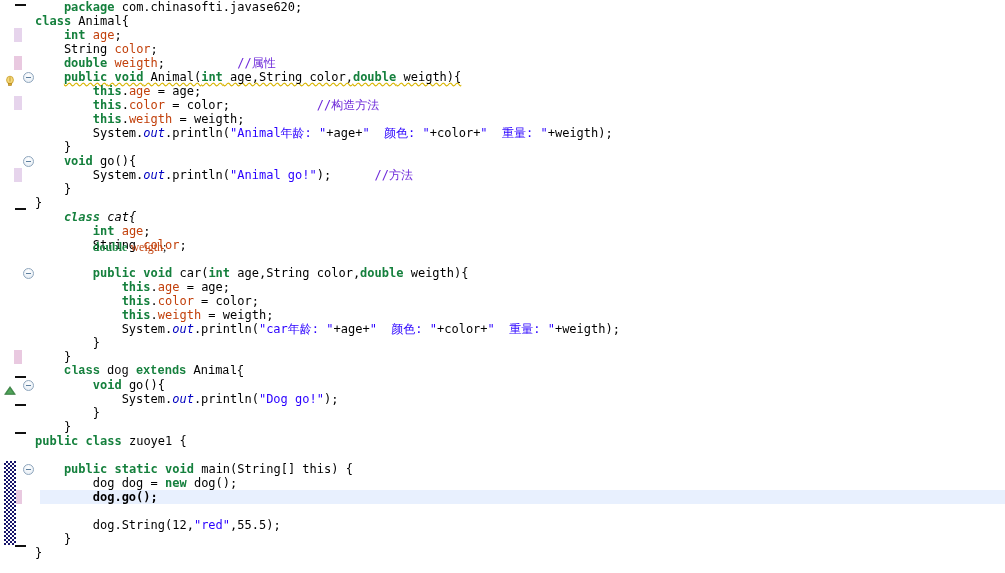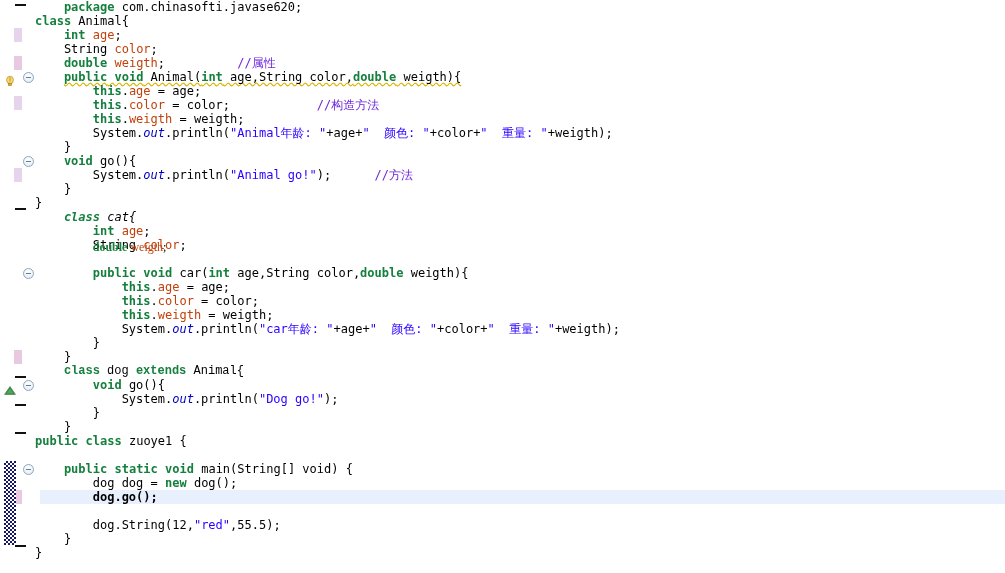--- a/index.html
+++ b/index.html
@@ -214,21 +214,21 @@
       <div class="ln" style="top: 322px; left: 121.64px;"><span class="plain">System.</span><span class="stat">out</span><span class="plain">.println(</span><span class="str">"car年龄: "</span><span class="plain">+age+</span><span class="str">"  颜色: "</span><span class="plain">+color+</span><span class="str">"  重量: "</span><span class="plain">+weigth);</span></div>
       <div class="ln" style="top: 336px; left: 92.76px;"><span class="plain">}</span></div>
       <div class="ln" style="top: 350px; left: 63.88px;"><span class="plain">}</span></div>
       <div class="ln" style="top: 364px; left: 63.88px; font-family: Liberation Mono, monospace;"><span class="kw">class</span><span class="plain"> dog </span><span class="kw">extends</span><span class="plain"> Animal{</span></div>
       <div class="ln" style="top: 378px; left: 92.76px;"><span class="kw">void</span><span class="plain"> go(){</span></div>
       <div class="ln" style="top: 392px; left: 121.64px;"><span class="plain">System.</span><span class="stat">out</span><span class="plain">.println(</span><span class="str">"Dog go!"</span><span class="plain">);</span></div>
       <div class="ln" style="top: 406px; left: 92.76px;"><span class="plain">}</span></div>
       <div class="ln" style="top: 420px; left: 63.88px;"><span class="plain">}</span></div>
       <div class="ln" style="top: 434px; left: 35px;"><span class="kw">public</span><span class="plain"> </span><span class="kw">class</span><span class="plain"> zuoye1 {</span></div>
       <div class="ln" style="top: 448px; left: 35px;"></div>
-      <div class="ln" style="top: 462px; left: 63.88px;"><span class="kw">public</span><span class="plain"> </span><span class="kw">static</span><span class="plain"> </span><span class="kw">void</span><span class="plain"> main(String[] void) {</span></div>
+      <div class="ln" style="top: 462px; left: 63.88px;"><span class="kw">public</span><span class="plain"> </span><span class="kw">static</span><span class="plain"> </span><span class="kw">void</span><span class="plain"> main(String[] this) {</span></div>
       <div class="ln" style="top: 476px; left: 92.76px;"><span class="plain">dog dog = </span><span class="kw">new</span><span class="plain"> dog();</span></div>
       <div class="ln" style="top: 490px; left: 92.76px; font-weight: bold;"><span class="plain">dog.go();</span></div>
       <div class="ln" style="top: 504px; left: 35px;"></div>
       <div class="ln" style="top: 518px; left: 92.76px;"><span class="plain">dog.String(12,</span><span class="str">"red"</span><span class="plain">,55.5);</span></div>
       <div class="ln" style="top: 532px; left: 63.88px;"><span class="plain">}</span></div>
       <div class="ln" style="top: 546px; left: 35px;"><span class="plain">}</span></div>
     </div>
 
 </div>
 

